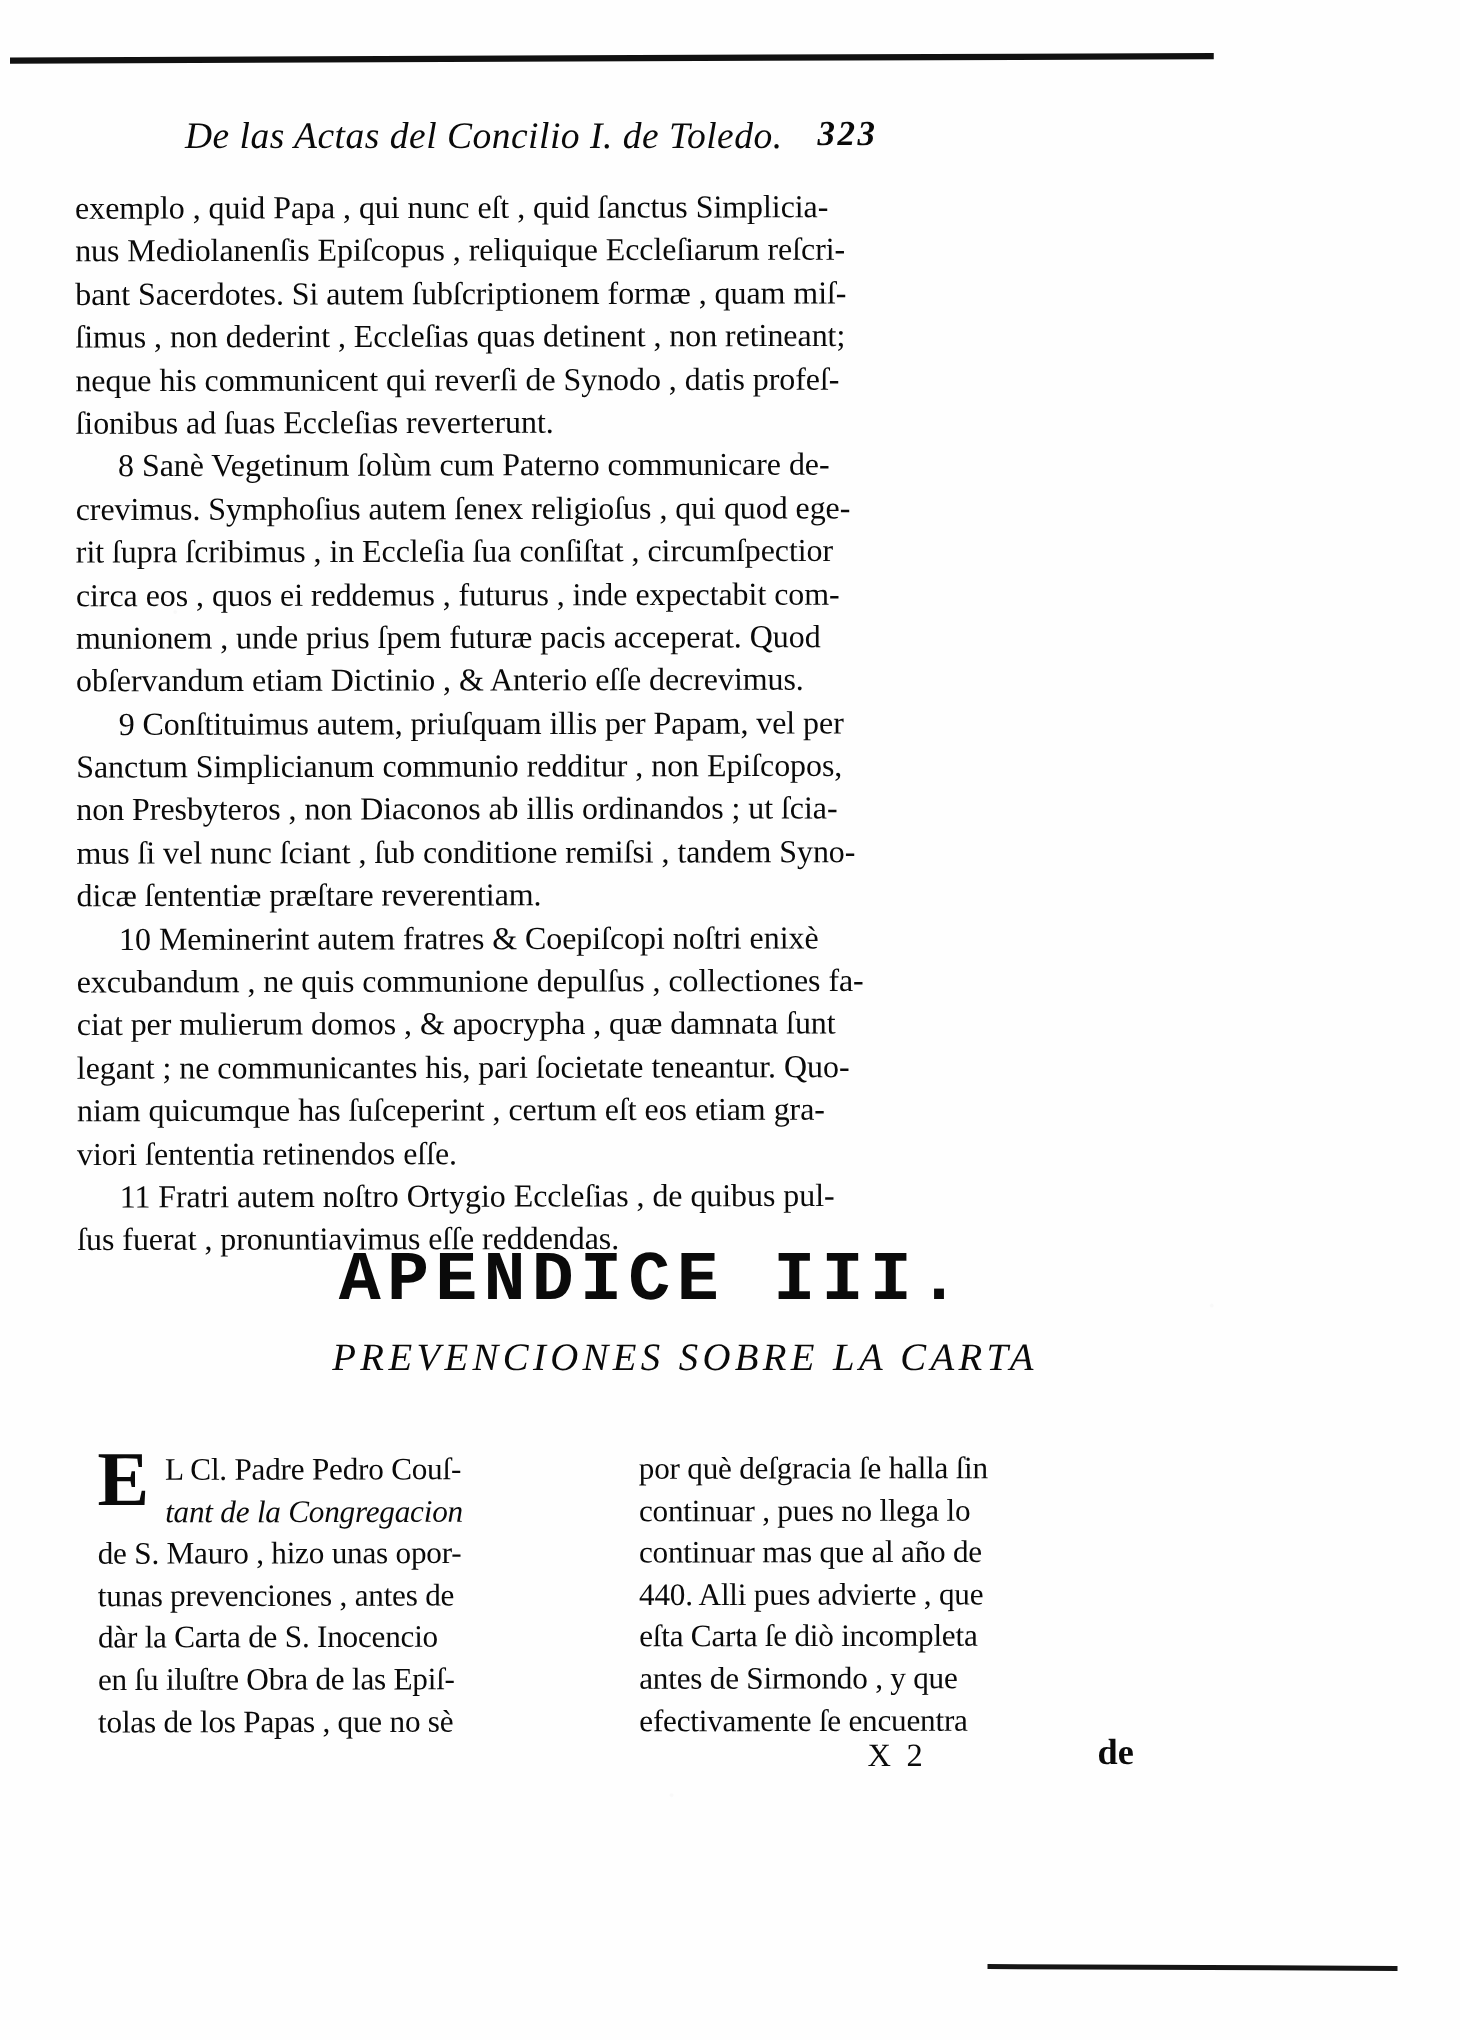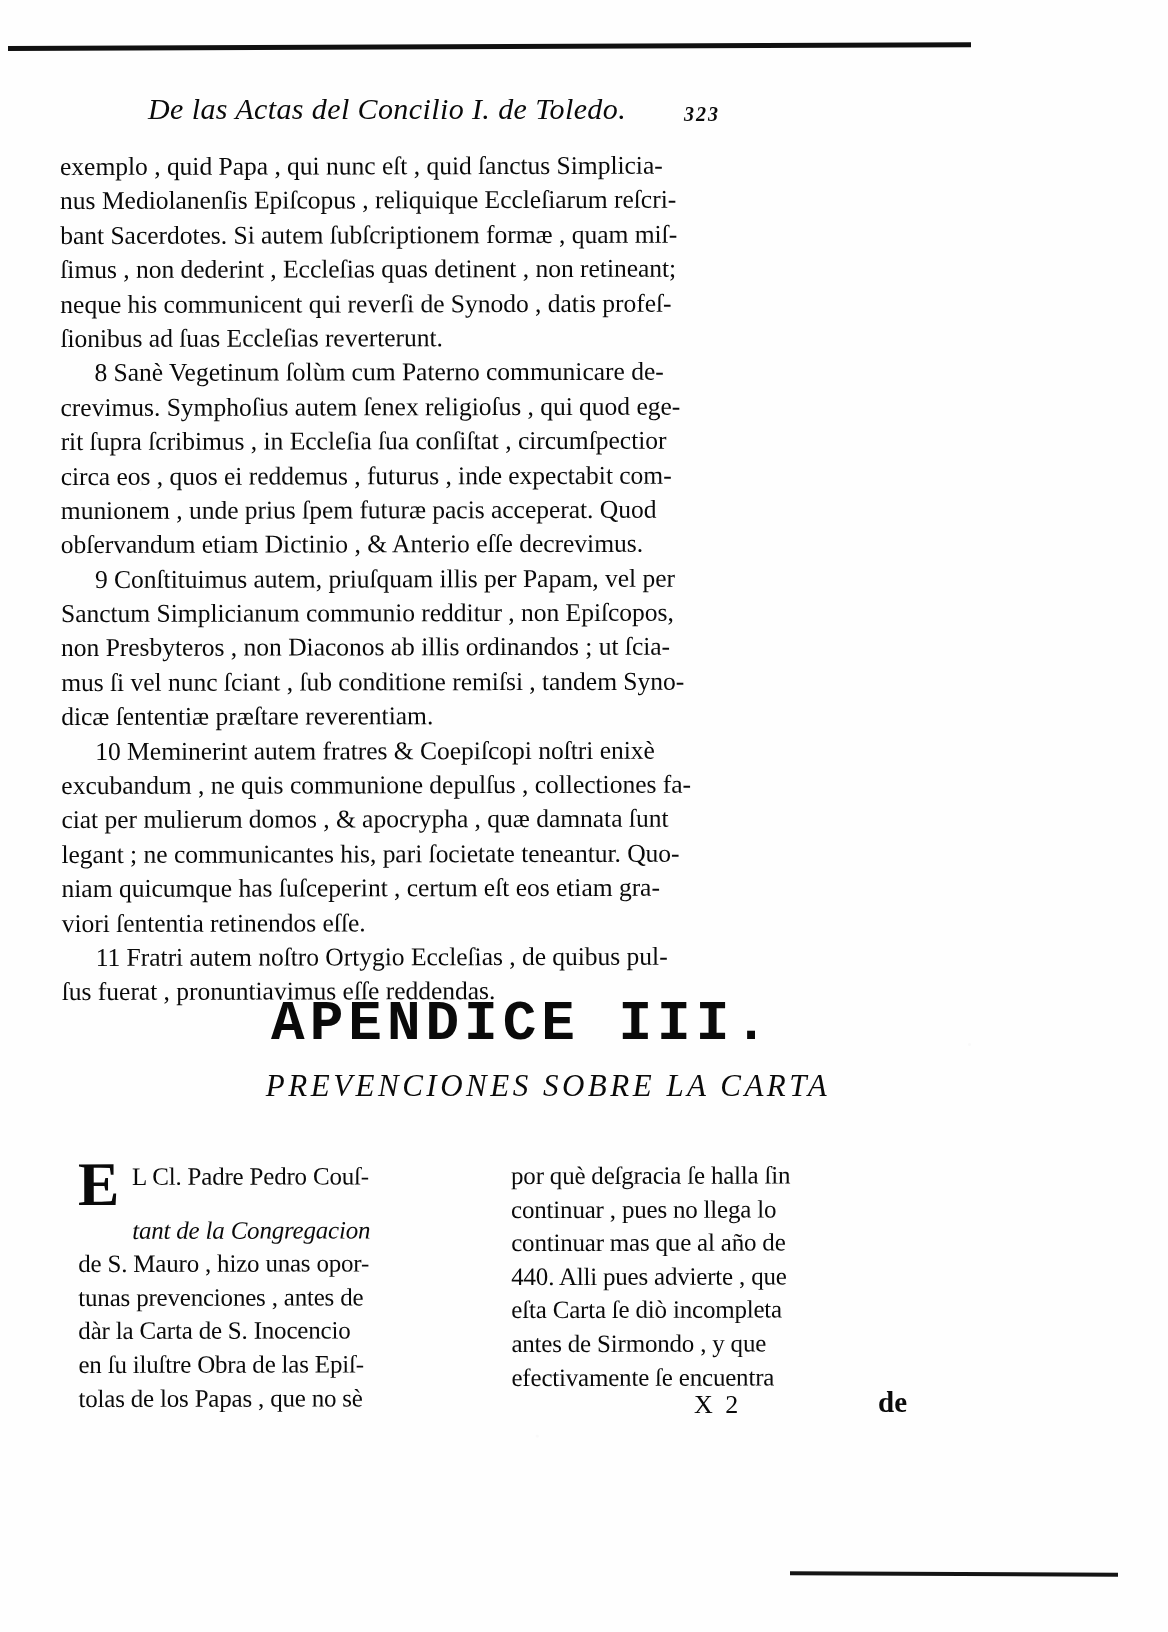--- a/index.html
+++ b/index.html
@@ -39,34 +39,34 @@
     transform-origin: left center;
   }
 
   
   .running-head {
     position: absolute;
     left: 0;
     top: 92px;
     width: 1000px;
     display: flex;
-    align-items: flex-end;
+    align-items: flex-start;
     padding-left: 148px;
     box-sizing: border-box;
   }
   .rh-title {
     font-style: italic;
     font-size: 30px;
     letter-spacing: 0.4px;
     white-space: nowrap;
     font-family: "Liberation Serif", serif;
   }
   .rh-page {
-    margin-left: 58px;
-    font-size: 20px;
+    margin-left: 28px;
+    font-size: 28px;
     font-style: italic;
     font-weight: 600;
     letter-spacing: 2px;
   }
 
   
   .body-block {
     position: absolute;
     left: 60px;
     top: 150px;
@@ -143,21 +143,21 @@
   .dropcap {
     position: absolute;
     left: 0;
     top: -4px;
     font-size: 62px;
     line-height: 56px;
     font-weight: 700;
     font-family: "Liberation Serif", serif;
   }
   .cline.first  { padding-left: 54px; }
-  .cline.second { padding-left: 54px; margin-top: 20px; }
+  .cline.second { padding-left: 54px; }
 
   .it { font-style: italic; }
 
   
   .sig {
     position: absolute;
     left: 694px;
     top: 1390px;
     font-size: 26px;
     letter-spacing: 3px;

